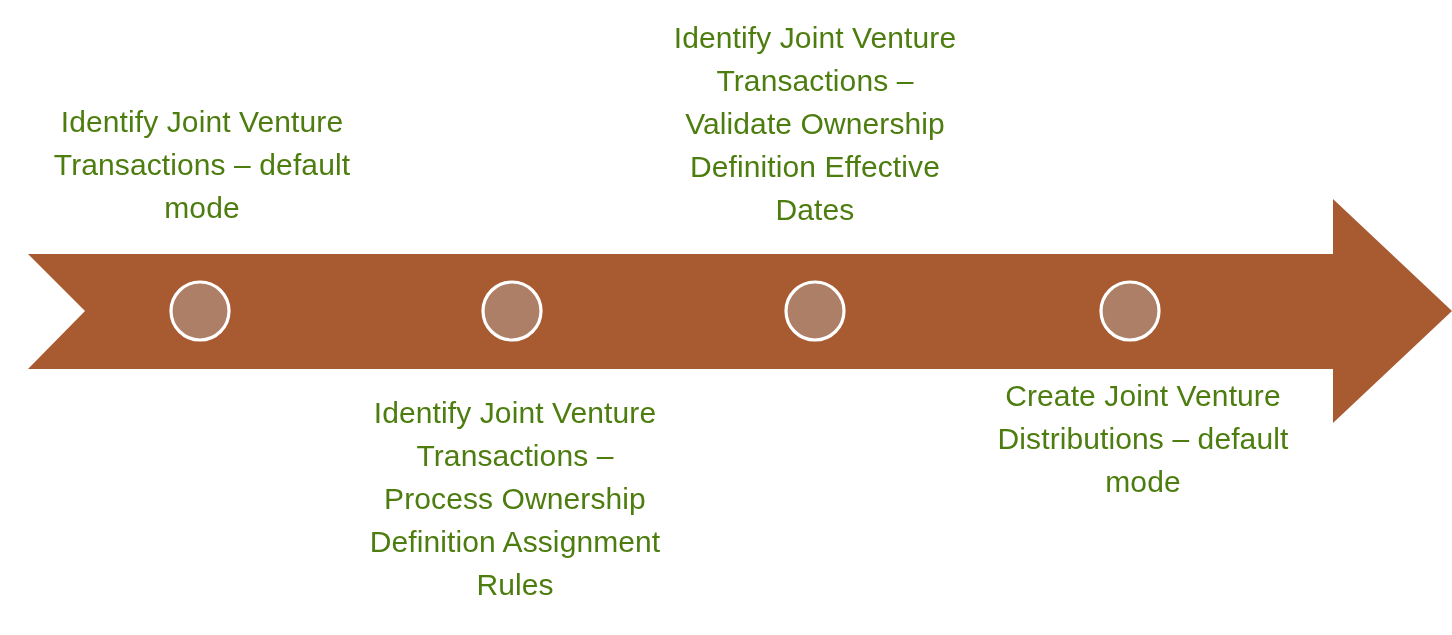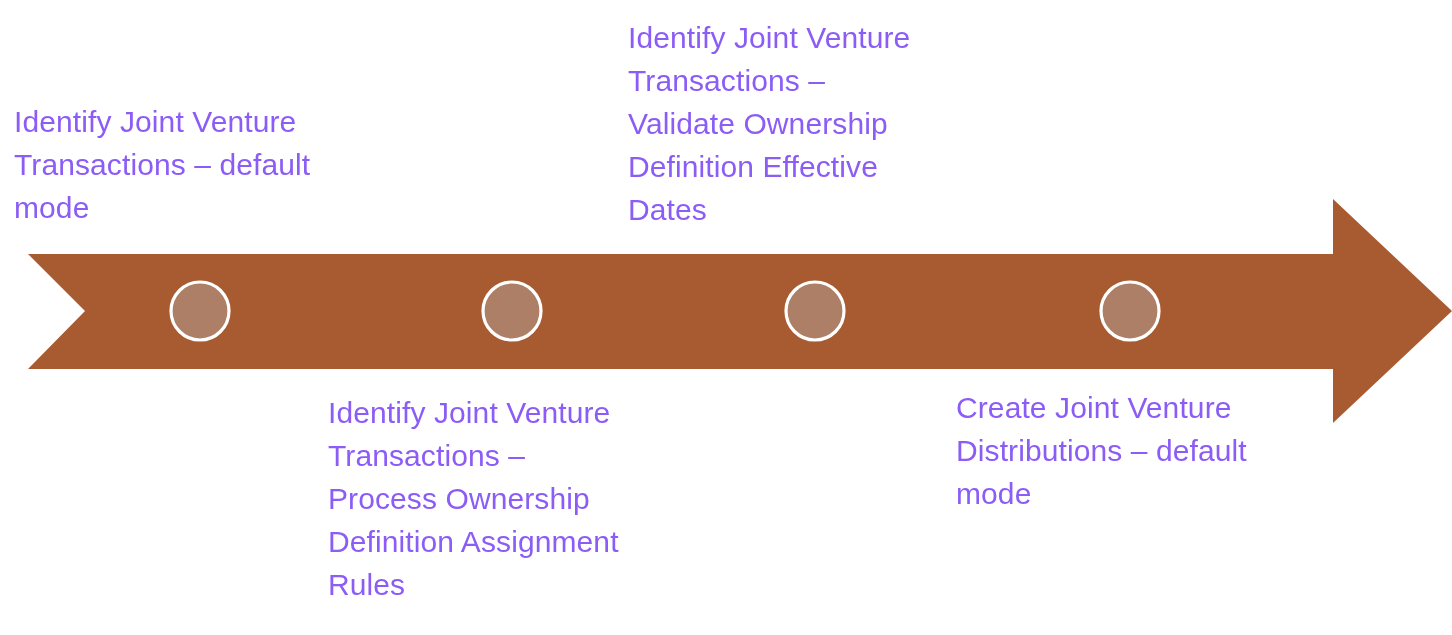--- a/index.html
+++ b/index.html
@@ -30,22 +30,22 @@
     left: 0;
     top: 0;
     width: 1452px;
     height: 635px;
     display: block;
   }
 
   
   .caption {
     position: absolute;
-    text-align: left;
-    color: #8b5cf6;
+    text-align: center;
+    color: #4d7c0f;
     font-family: "Liberation Sans", "DejaVu Sans", sans-serif;
     font-size: 30px;
     line-height: 43px;
     font-weight: 400;
     letter-spacing: 0.1px;
     white-space: pre-line;
   }
 
   #caption-1 {
     left: 14px;
@@ -60,21 +60,21 @@
   }
 
   #caption-3 {
     left: 328px;
     top: 391px;
     width: 374px;
   }
 
   #caption-4 {
     left: 956px;
-    top: 386px;
+    top: 374px;
     width: 374px;
   }
 </style>
 </head>
 <body>
 
 <div id="stage">
 
   <svg id="arrow-svg" viewBox="0 0 1452 635" xmlns="http://www.w3.org/2000/svg">
 

